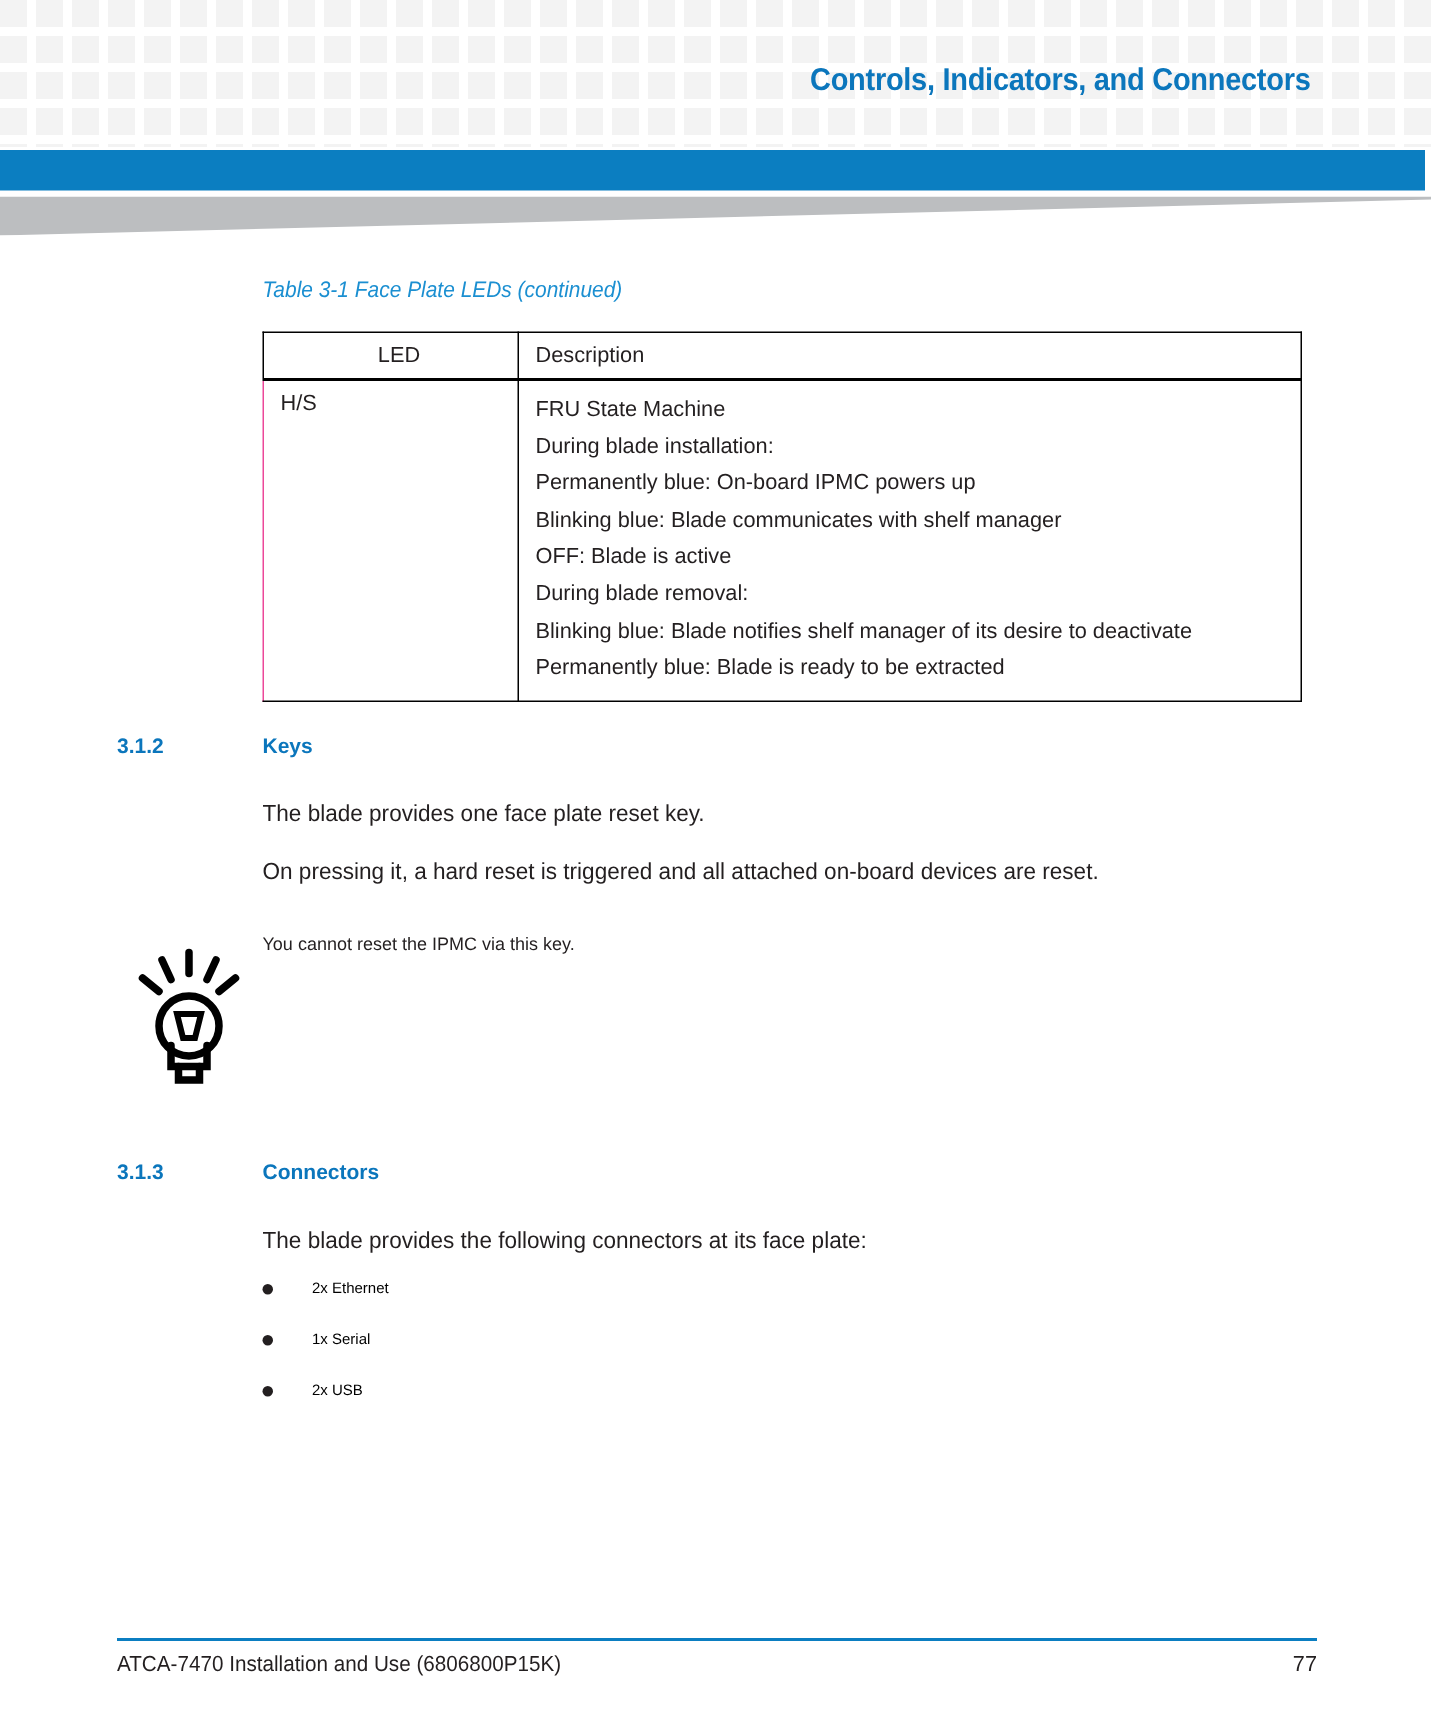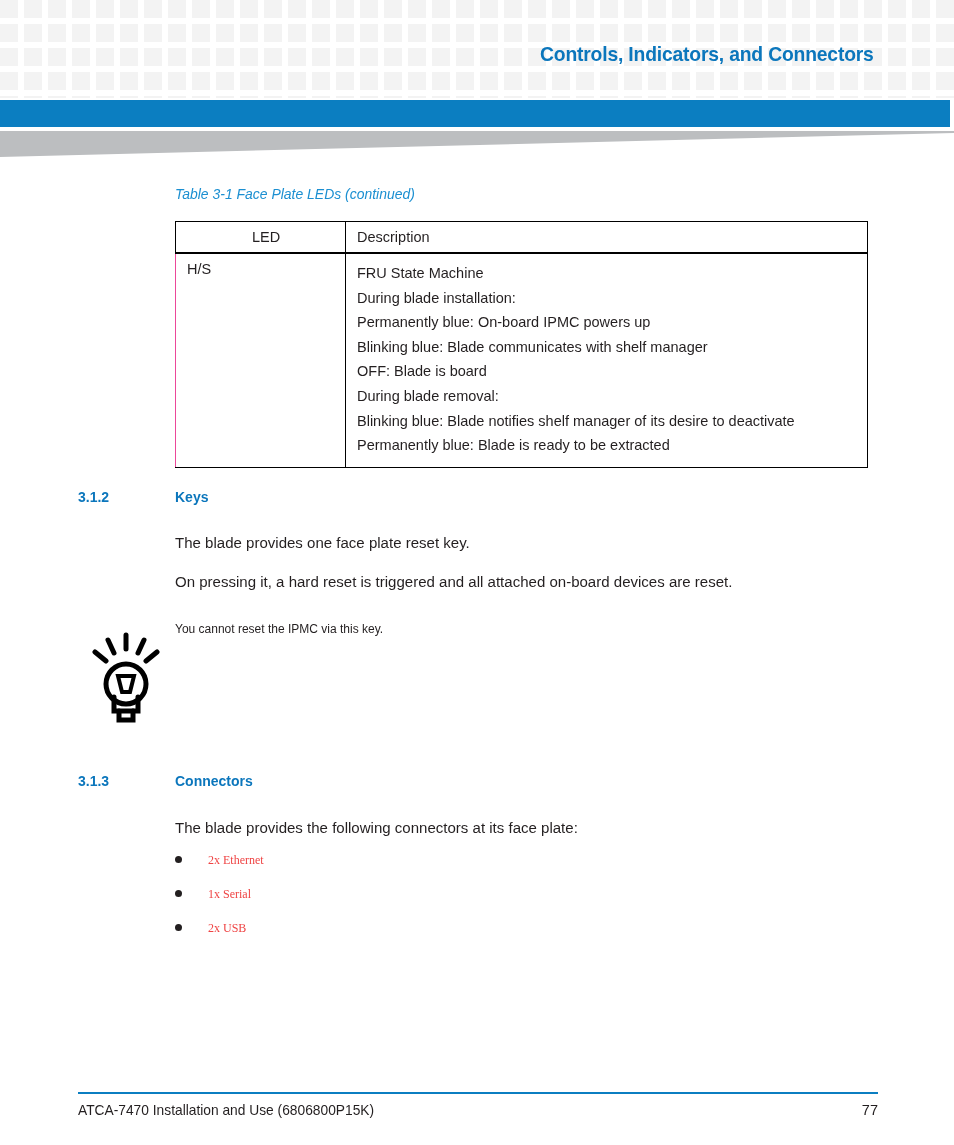--- a/index.html
+++ b/index.html
@@ -187,23 +187,23 @@
     width: 600px;
     margin: 0;
     padding: 0;
     list-style: none;
   }
   #connector-list li {
     position: relative;
     height: 34px;
     line-height: 20px;
     padding-left: 33px;
-    font-family: Liberation Serif, serif;
-    font-size: 12px;
-    color: #ef4444;
+    font-family: Liberation Sans, sans-serif;
+    font-size: 10px;
+    color: #000000;
     white-space: nowrap;
   }
   #connector-list li .bullet {
     position: absolute;
     left: 0;
     top: 6px;
     width: 7px;
     height: 7px;
     border-radius: 50%;
     background: #231f20;
@@ -268,21 +268,21 @@
       </tr>
     </thead>
     <tbody>
       <tr>
         <td class="col-led">H/S</td>
         <td class="col-desc">
           <div>FRU State Machine</div>
           <div>During blade installation:</div>
           <div>Permanently blue: On-board IPMC powers up</div>
           <div>Blinking blue: Blade communicates with shelf manager</div>
-          <div>OFF: Blade is board</div>
+          <div>OFF: Blade is active</div>
           <div>During blade removal:</div>
           <div>Blinking blue: Blade notifies shelf manager of its desire to deactivate</div>
           <div>Permanently blue: Blade is ready to be extracted</div>
         </td>
       </tr>
     </tbody>
   </table>
 
   <div class="section-heading" style="left:78px; top:489px;">
     <span class="sec-num">3.1.2</span><span>Keys</span>

